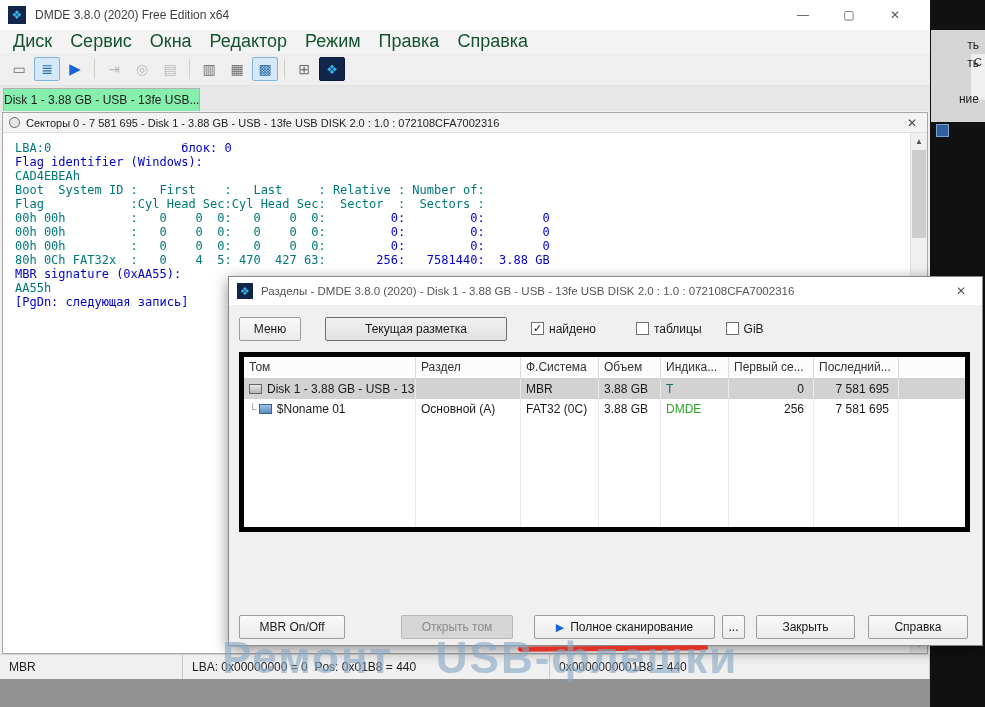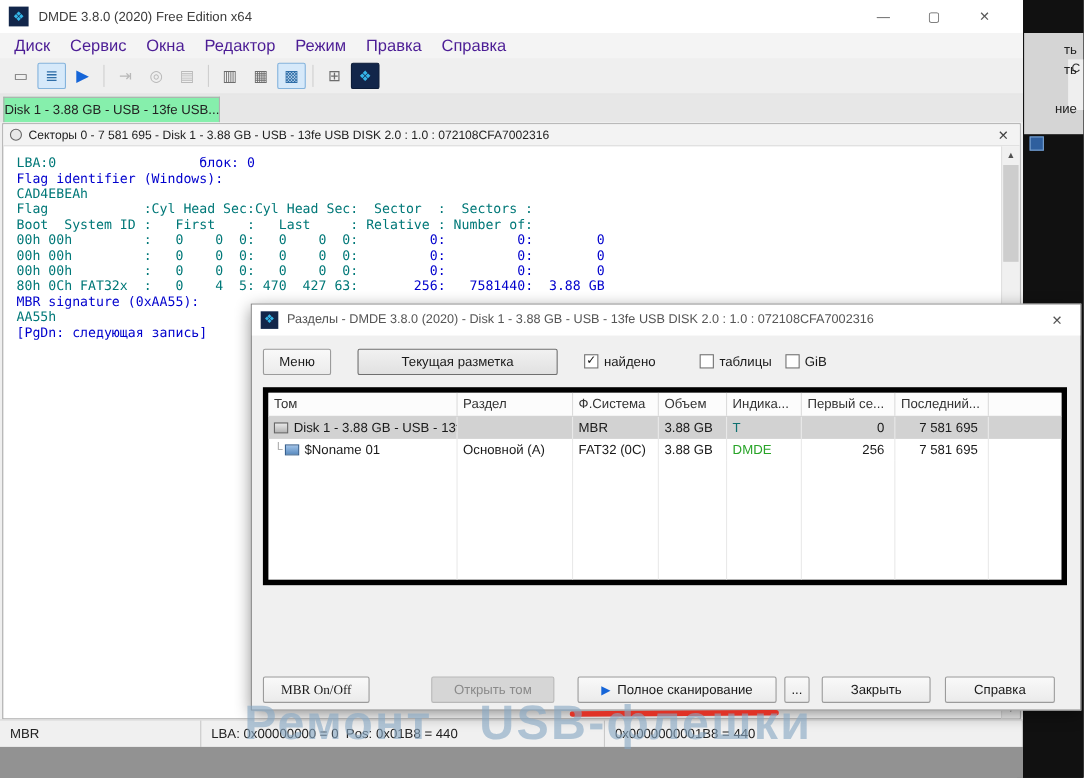--- a/index.html
+++ b/index.html
@@ -9,21 +9,21 @@
   
   .main-window { position:absolute; left:0; top:0; width:930px; height:707px; background:#efefef; }
   .titlebar { height:30px; background:#fff; display:flex; align-items:center; padding-left:8px; }
   .app-logo { width:18px; height:18px; background:#12264a; color:#35b6e8; font-size:12px; line-height:18px; text-align:center; display:inline-block; flex:0 0 auto; }
   .app-logo.small { width:16px; height:16px; line-height:16px; font-size:11px; }
   .title-text { margin-left:9px; font-size:12px; color:#3c3c3c; flex:1; white-space:nowrap; overflow:hidden; }
   .win-controls { display:flex; height:30px; margin-right:12px; }
   .win-btn { width:46px; height:30px; display:flex; align-items:center; justify-content:center; color:#5a5a5a; font-size:12px; }
 
   .menubar { height:23px; background:#f4f4f4; display:flex; align-items:center; padding-left:4px; }
-  .menu-item { padding:2px 9px; font-size:15px; color:#4c1d95; white-space:nowrap; }
+  .menu-item { padding:2px 9px; font-size:18px; color:#14532d; white-space:nowrap; }
 
   .toolbar { height:33px; background:#efefef; display:flex; align-items:center; padding-left:5px; border-bottom:1px solid #e2e2e2; }
   .tb-btn { min-width:26px; height:24px; margin:0 1px; display:flex; align-items:center; justify-content:center; font-size:14px; color:#6d6d6d; border:1px solid transparent; border-radius:2px; background:transparent; }
   .tb-btn.active { background:#d6e9fa; border-color:#84b3dc; color:#2f6ea8; }
   .tb-btn.accent { color:#1565d8; font-size:15px; }
   .tb-btn.disabled { color:#b9b9b9; }
   .tb-btn.logo { background:#12264a; color:#35b6e8; border-color:#0c1c38; font-size:13px; }
   .tb-sep { width:1px; height:20px; background:#cfcfcf; margin:0 5px; }
 
   .tabbar { height:25px; background:#e7e7e7; display:flex; align-items:flex-end; padding-left:3px; }
@@ -145,22 +145,22 @@
     <div class="sector-panel">
       <div class="panel-header">
         <span class="panel-icon"></span>
         <span class="panel-title">Секторы 0 - 7 581 695 - Disk 1 - 3.88 GB - USB - 13fe USB DISK 2.0 : 1.0 : 072108CFA7002316</span>
         <span class="panel-close">✕</span>
       </div>
       <div class="hex-view" id="hexview">
           <div class="hex-line"><span class="hx-teal">LBA:0                  </span><span class="hx-blue">блок: 0</span></div>
           <div class="hex-line"><span class="hx-blue">Flag identifier (Windows):</span></div>
           <div class="hex-line"><span class="hx-teal">CAD4EBEAh</span></div>
+          <div class="hex-line"><span class="hx-teal">Boot  System ID :   First    :   Last     : Relative : Number of:</span></div>
           <div class="hex-line"><span class="hx-teal">Flag            :Cyl Head Sec:Cyl Head Sec:  Sector  :  Sectors :</span></div>
-          <div class="hex-line"><span class="hx-teal">Boot  System ID :   First    :   Last     : Relative : Number of:</span></div>
           <div class="hex-line"><span class="hx-teal">00h 00h         :   0    0  0:   0    0  0:</span><span class="hx-blue">         0:         0:        0</span></div>
           <div class="hex-line"><span class="hx-teal">00h 00h         :   0    0  0:   0    0  0:</span><span class="hx-blue">         0:         0:        0</span></div>
           <div class="hex-line"><span class="hx-teal">00h 00h         :   0    0  0:   0    0  0:</span><span class="hx-blue">         0:         0:        0</span></div>
           <div class="hex-line"><span class="hx-teal">80h 0Ch FAT32x  :   0    4  5: 470  427 63:</span><span class="hx-blue">       256:   7581440:  3.88 GB</span></div>
           <div class="hex-line"><span class="hx-blue">MBR signature (0xAA55):</span></div>
           <div class="hex-line"><span class="hx-teal">AA55h</span></div>
           <div class="hex-line"><span class="hx-blue">[PgDn: следующая запись]</span></div>
         </div>
       <div class="vscroll">
         <div class="scroll-arrow up">▲</div>
@@ -197,21 +197,21 @@
       <button class="btn menu-btn">Меню</button>
       <button class="btn layout-btn">Текущая разметка</button>
     <label class="chk" style="margin-left: 24px;">
           <span class="chk-box">✓</span>
           <span class="chk-label">найдено</span>
         </label>
         <label class="chk" style="margin-left: 40px;">
           <span class="chk-box"></span>
           <span class="chk-label">таблицы</span>
         </label>
-        <label class="chk" style="margin-left: 12px;">
+        <label class="chk" style="margin-left: 24px;">
           <span class="chk-box"></span>
           <span class="chk-label">GiB</span>
         </label>
       </div>
     <div class="ptable">
       <div class="thead" id="thead">
           <div class="th" style="width: 172px;">Том</div>
           <div class="th" style="width: 105px;">Раздел</div>
           <div class="th" style="width: 78px;">Ф.Система</div>
           <div class="th" style="width: 62px;">Объем</div>
@@ -254,21 +254,21 @@
             <div class="td" style="width: 78px;"></div>
             <div class="td" style="width: 62px;"></div>
             <div class="td" style="width: 68px;"></div>
             <div class="td" style="width: 85px;"></div>
             <div class="td" style="width: 85px;"></div>
             <div class="td filler"></div>
           </div>
         </div>
     </div>
     <div class="dlg-buttons" id="dlgbuttons">
-        <button class="btn dlgb" style="width: 97px; margin-left: 0px; font-family: Liberation Serif, serif;">
+        <button class="btn dlgb" style="width: 106px; margin-left: 0px;">
           <span>MBR On/Off</span>
         </button>
         <button class="btn dlgb disabled" style="width: 112px; margin-left: 56px;">
           <span>Открыть том</span>
         </button>
         <button class="btn dlgb" style="width: 181px; margin-left: 21px;">
           <span class="btn-play">▶</span>
           <span>Полное сканирование</span>
         </button>
         <button class="btn dlgb" style="width: 23px; margin-left: 7px;">

